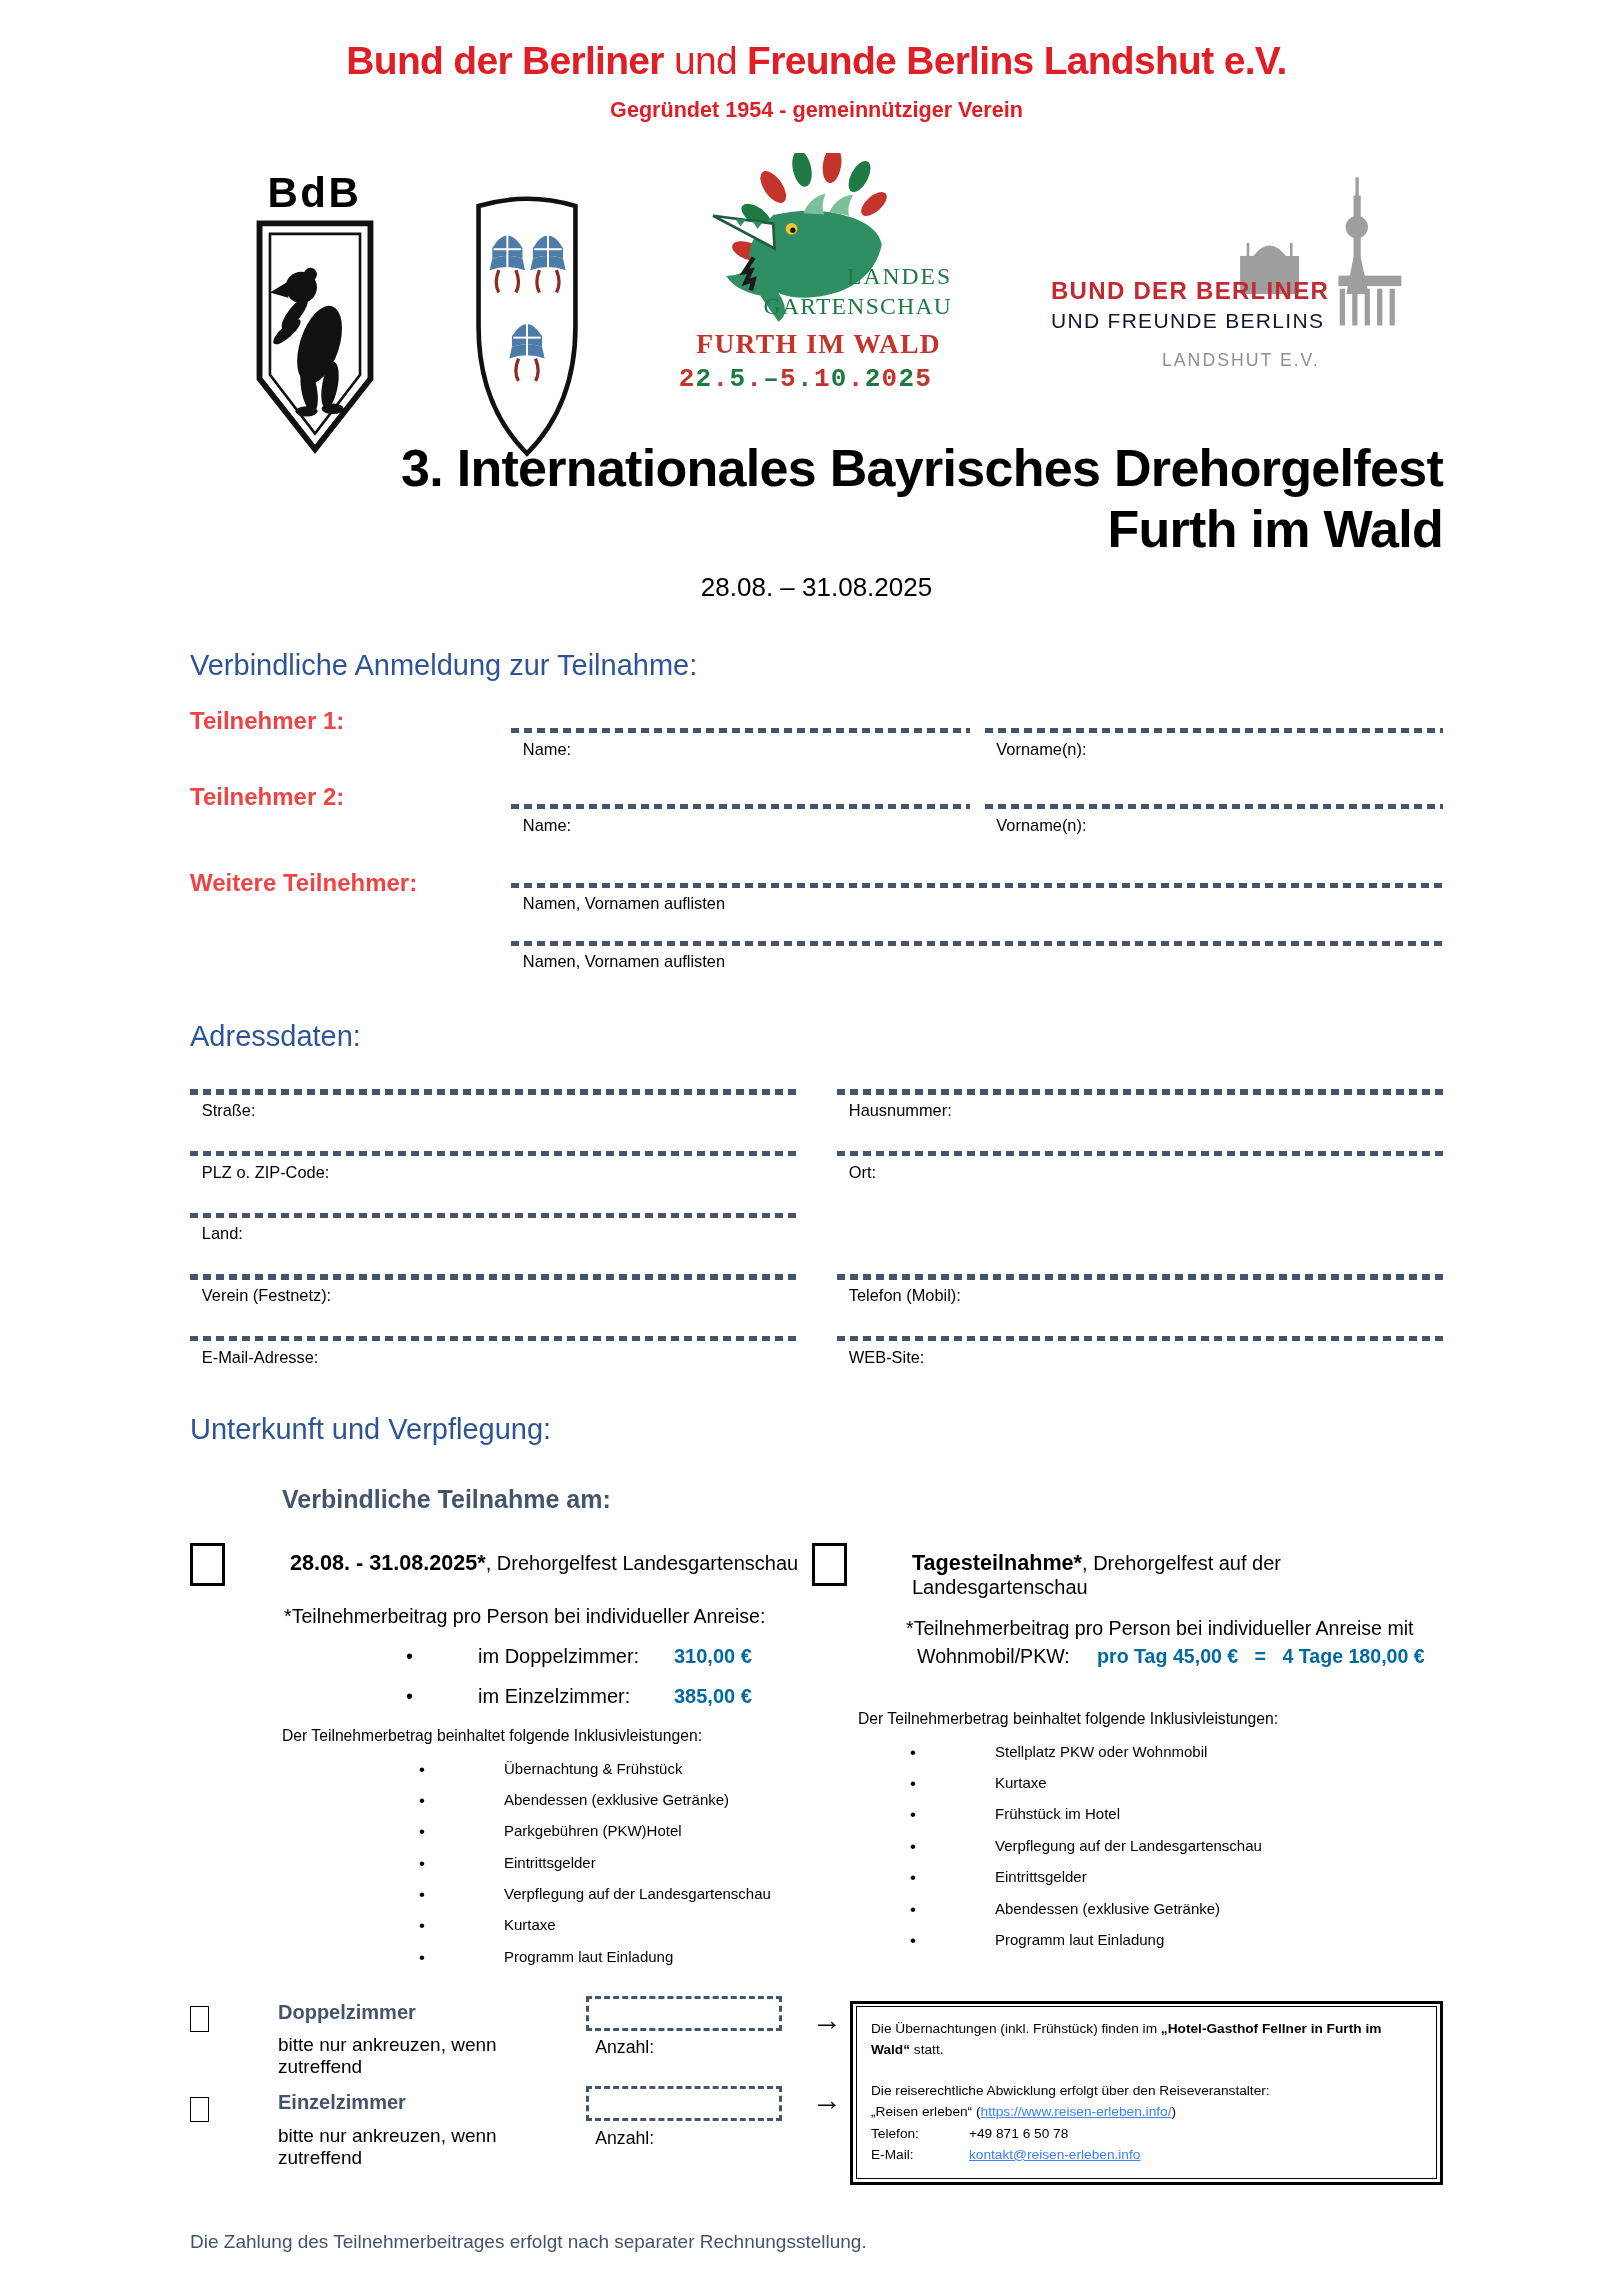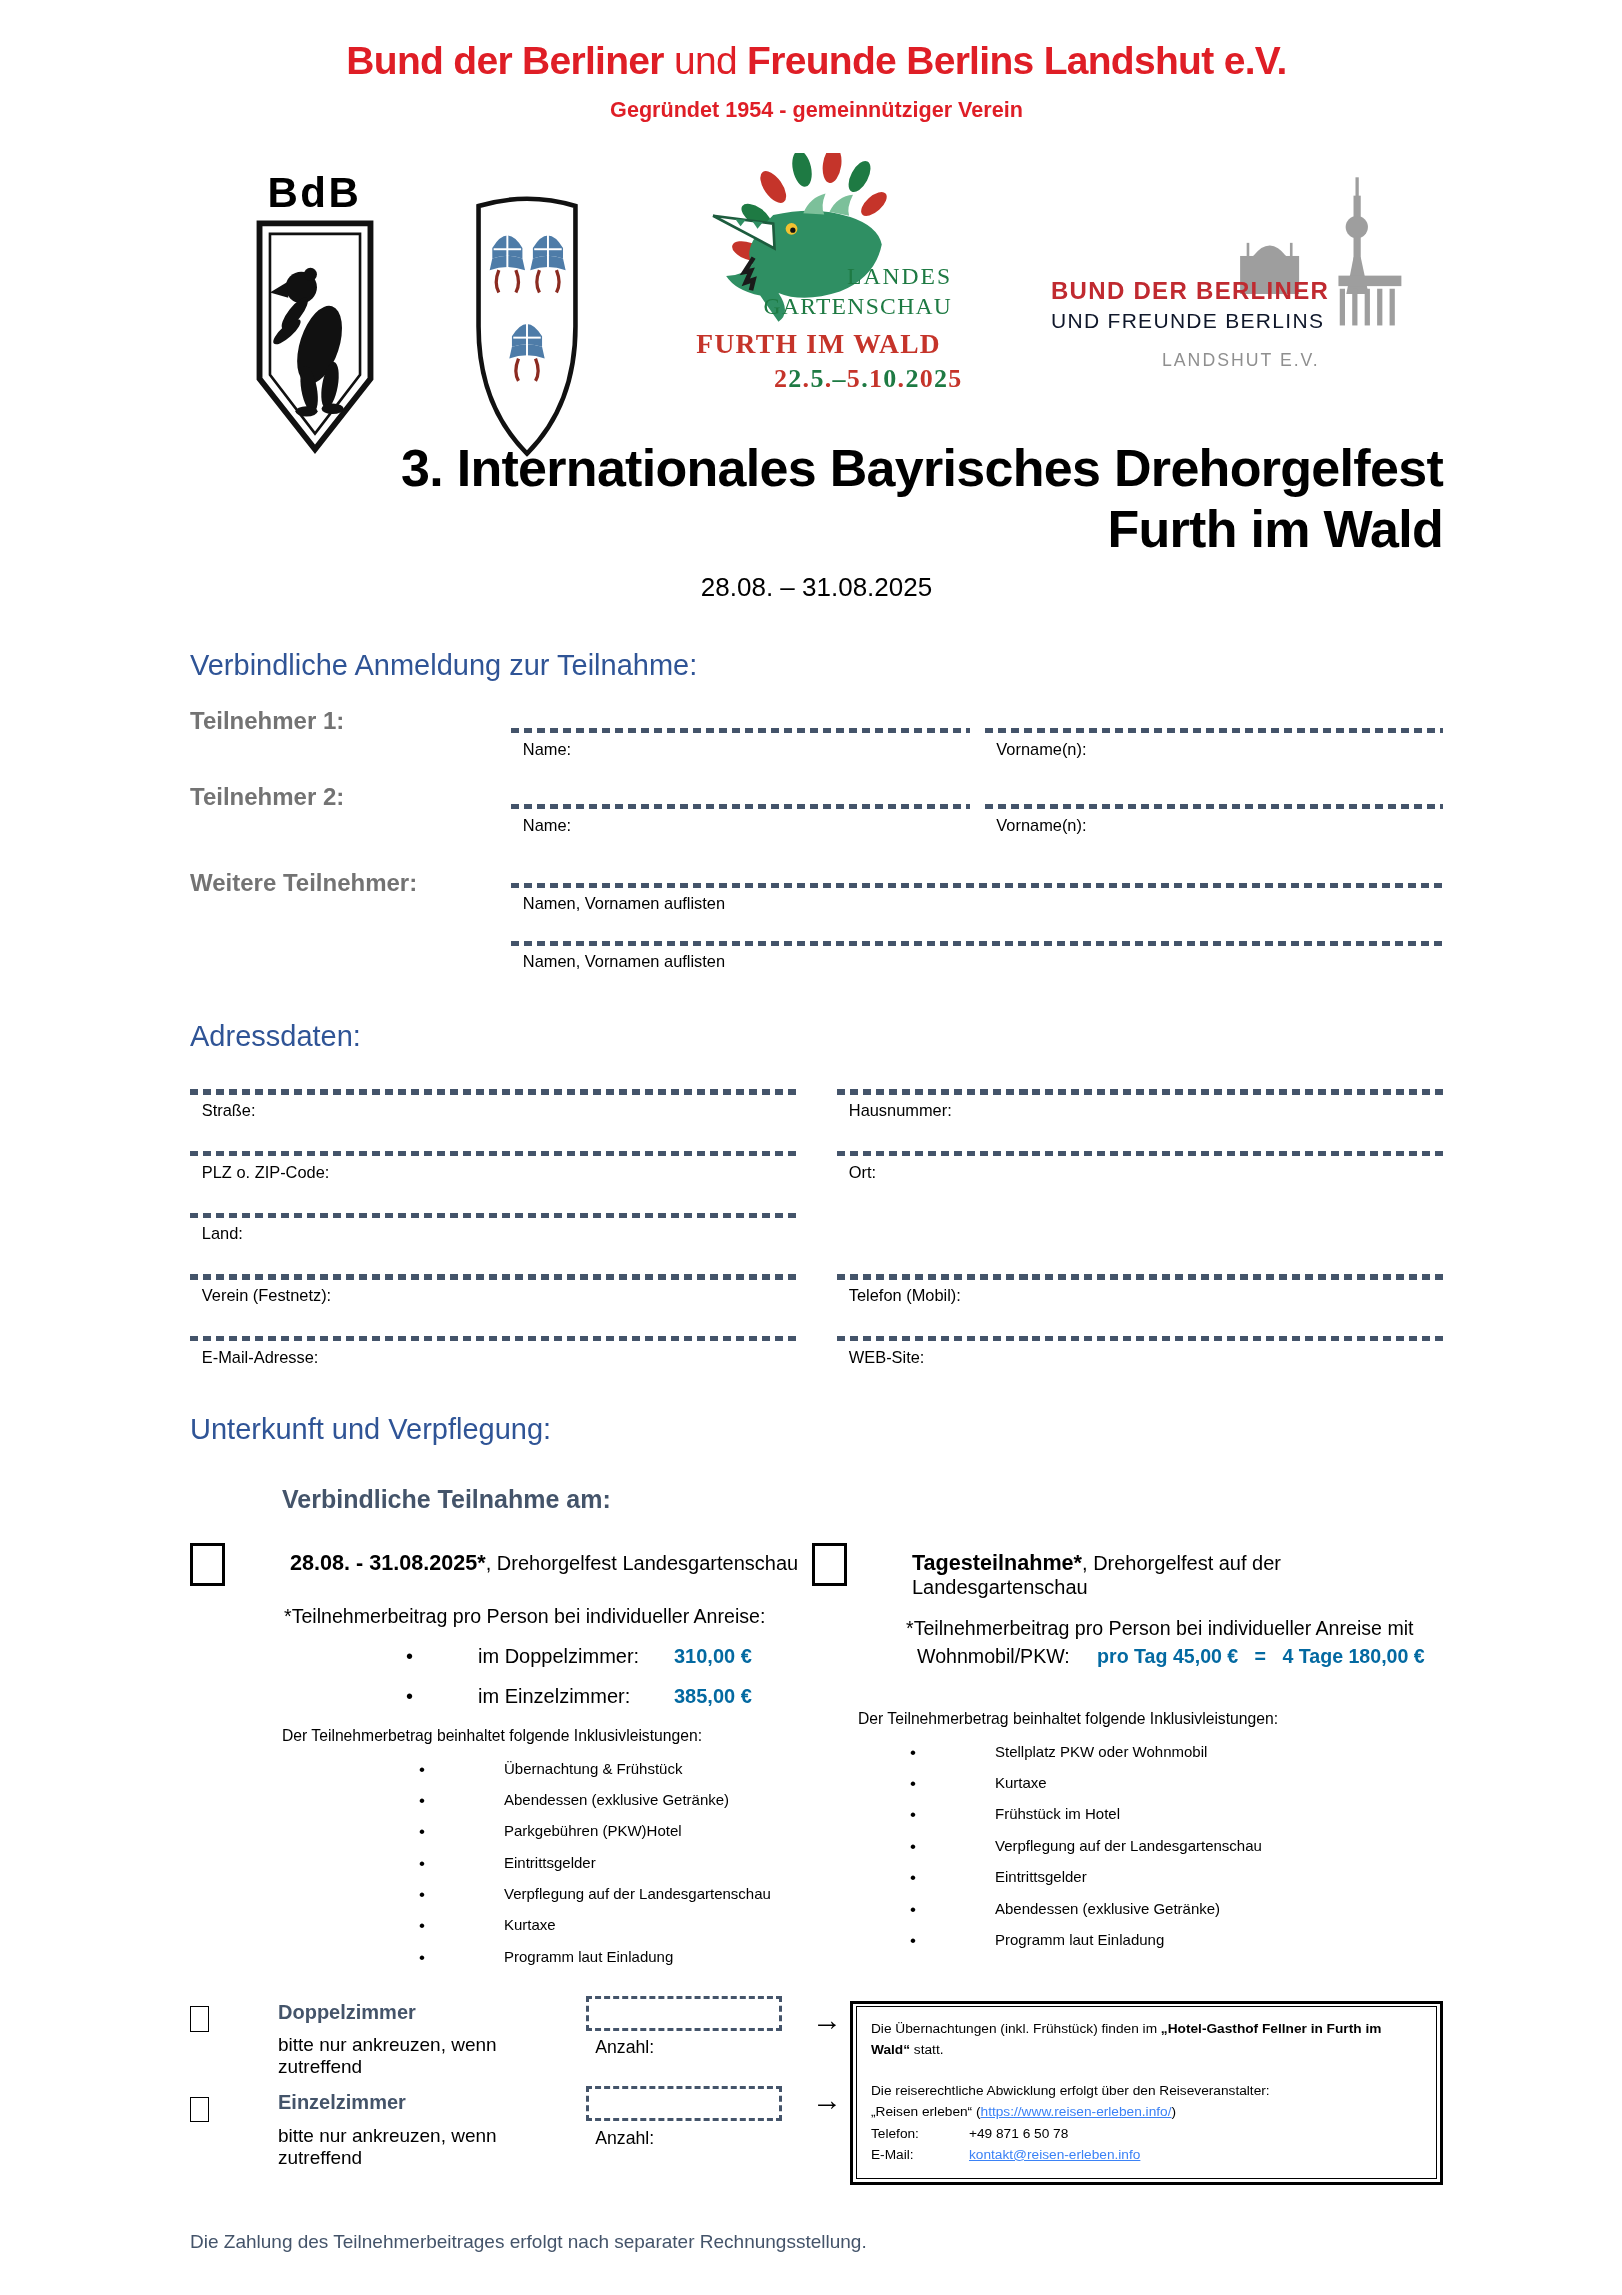--- a/index.html
+++ b/index.html
@@ -17,40 +17,40 @@
   .logos { display:flex; justify-content:space-between; align-items:flex-start; margin:29.4px 39px 0 59px; height:262px; }
   .logo { position:relative; }
   .logo-bdb { width:131px; margin-top:19.6px; text-align:center; }
   .bdb-word { font-size:42px; font-weight:bold; letter-spacing:2.6px; line-height:1; }
   .logo-arms { width:118px; margin-top:36px; }
   .logo-lgs { width:288px; height:262px; margin-top:0; }
   .lgs-text { position:absolute; font-family:"Liberation Serif", serif; white-space:nowrap; }
   .lgs-landes { top:110px; right:10.5px; color:#1E7A43; font-size:23.6px; letter-spacing:2px; }
   .lgs-garten { top:140px; right:10.5px; color:#1E7A43; font-size:23.6px; letter-spacing:1.3px; }
   .lgs-furth  { top:175px; left:0; right:0; text-align:center; color:#C5342A; font-size:27.5px; font-weight:bold; letter-spacing:1.3px; }
-  .lgs-date   { top:211px; left:12px; right:0; text-align:right; font-size:26px; font-weight:bold; letter-spacing:1.3px; }
+  .lgs-date   { top:211px; left:4px; right:0; text-align:left; font-size:26px; font-weight:bold; letter-spacing:1.3px;font-family:Liberation Mono, monospace; }
   .logo-bdbl { width:353px; height:249px; margin-top:19.6px; }
   .bdbl-line1 { position:absolute; left:0; top:105px; color:#C02A30; font-size:24px; font-weight:bold; letter-spacing:1.3px; white-space:nowrap; }
   .bdbl-line2 { position:absolute; left:0; top:137px; color:#0f172a; font-size:21px; letter-spacing:1.3px; white-space:nowrap; }
   .bdbl-line3 { position:absolute; left:111px; top:178px; color:#8f8f8f; font-size:17.7px; letter-spacing:2px; white-space:nowrap; }
 
   
   .main-title { text-align:right; font-size:52px; font-weight:bold; letter-spacing:-0.7px; line-height:1.18; margin-top:23px; }
   .main-date { text-align:center; font-size:26px; margin-top:11.8px; }
 
   
   .sec-head { color:#2F5496; font-size:29px; font-weight:400; }
   .sub-head { color:#44546A; font-size:25px; font-weight:bold; }
 
   .dash-line { height:5.2px; background:repeating-linear-gradient(90deg,#44546A 0 8.5px,transparent 8.5px 13px); }
   .f-label { font-size:16.4px; color:#000; margin:6.5px 0 0 11.8px; }
 
   .anmeldung { margin-top:46px; }
   .t-row { display:flex; margin-top:19.6px; }
-  .t-label { width:321px; font-size:24px; font-weight:bold; color:#737373; padding-top:5.2px; }
+  .t-label { width:321px; font-size:24px; font-weight:bold; color:#ef4444; padding-top:5.2px; }
   .t-fields { flex:1; display:flex; gap:15px; padding-top:26px; }
   .t-field { flex:1; }
 
   .weitere { display:flex; margin-top:29.4px; }
   .w-lines { flex:1; padding-top:18.3px; }
   .w-block + .w-block { margin-top:27.5px; }
 
   .adress { margin-top:49px; }
   .a-grid { margin-top:36px; }
   .a-row { display:flex; gap:41px; margin-bottom:31px; }

